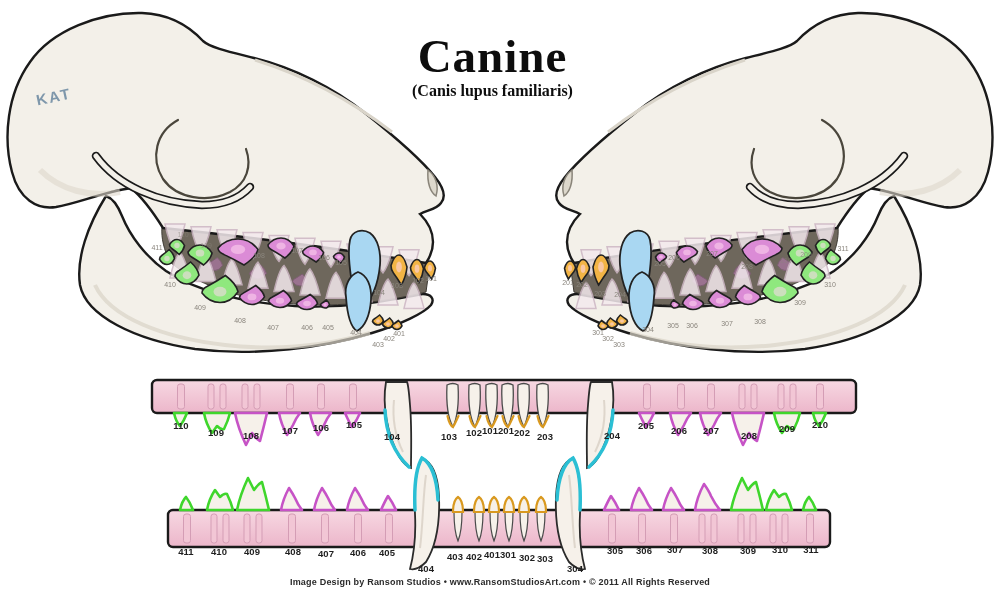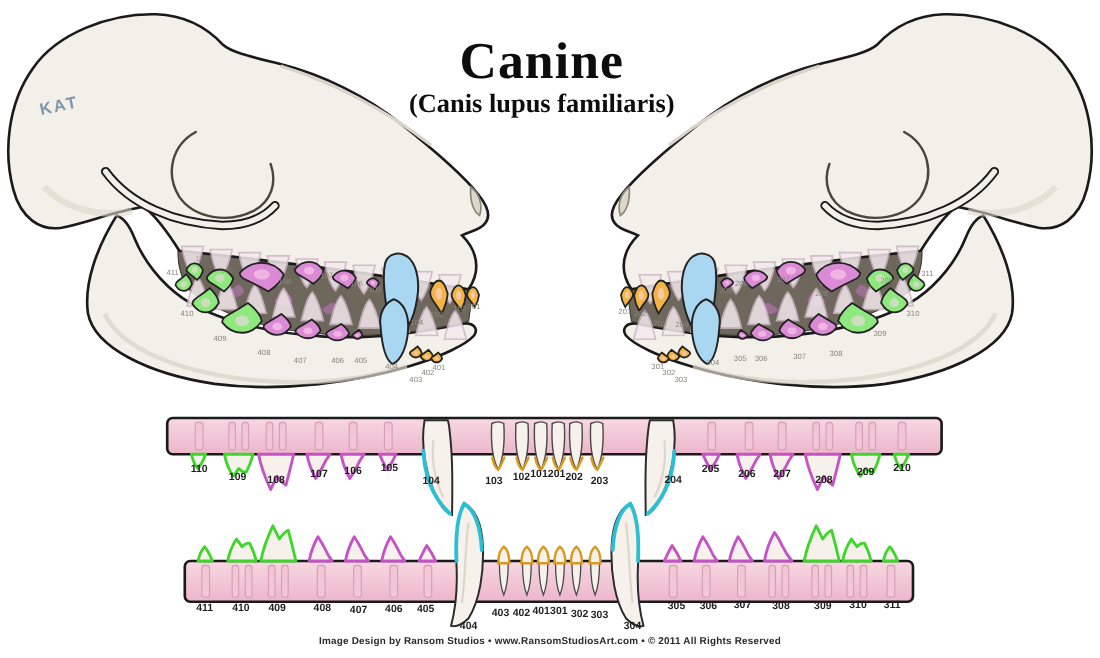--- a/index.html
+++ b/index.html
@@ -2,21 +2,21 @@
 <html><head>
 <meta charset="utf-8">
 <style>
   html,body{margin:0;padding:0;background:#fff;}
   .stage{position:relative;width:1000px;height:598px;background:#ffffff;overflow:hidden;
          font-family:"Liberation Sans",sans-serif;}
   .title-block{position:absolute;left:0;right:15px;top:32px;text-align:center;line-height:1.05;
                pointer-events:none;}
   .title{font-family:"Liberation Serif",serif;font-weight:bold;font-size:47px;color:#0d0d0d;
          letter-spacing:1px;}
-  .subtitle{font-family:"Liberation Serif",serif;font-weight:bold;font-size:24px;color:#0d0d0d;
+  .subtitle{font-family:"Liberation Serif",serif;font-weight:bold;font-size:16px;color:#0d0d0d;
             margin-top:2px;}
   .signature{position:absolute;left:36px;top:88px;font-weight:bold;font-size:15px;color:#7e97ab;
              letter-spacing:2px;transform:rotate(-12deg);}
   .footer{position:absolute;left:0;right:0;top:577px;text-align:center;font-size:9px;
           font-weight:bold;color:#2a2a2a;letter-spacing:.2px;}
   svg#scene{position:absolute;left:0;top:0;}
   svg text{font-family:"Liberation Sans",sans-serif;}
 </style>
 </head>
 <body>

